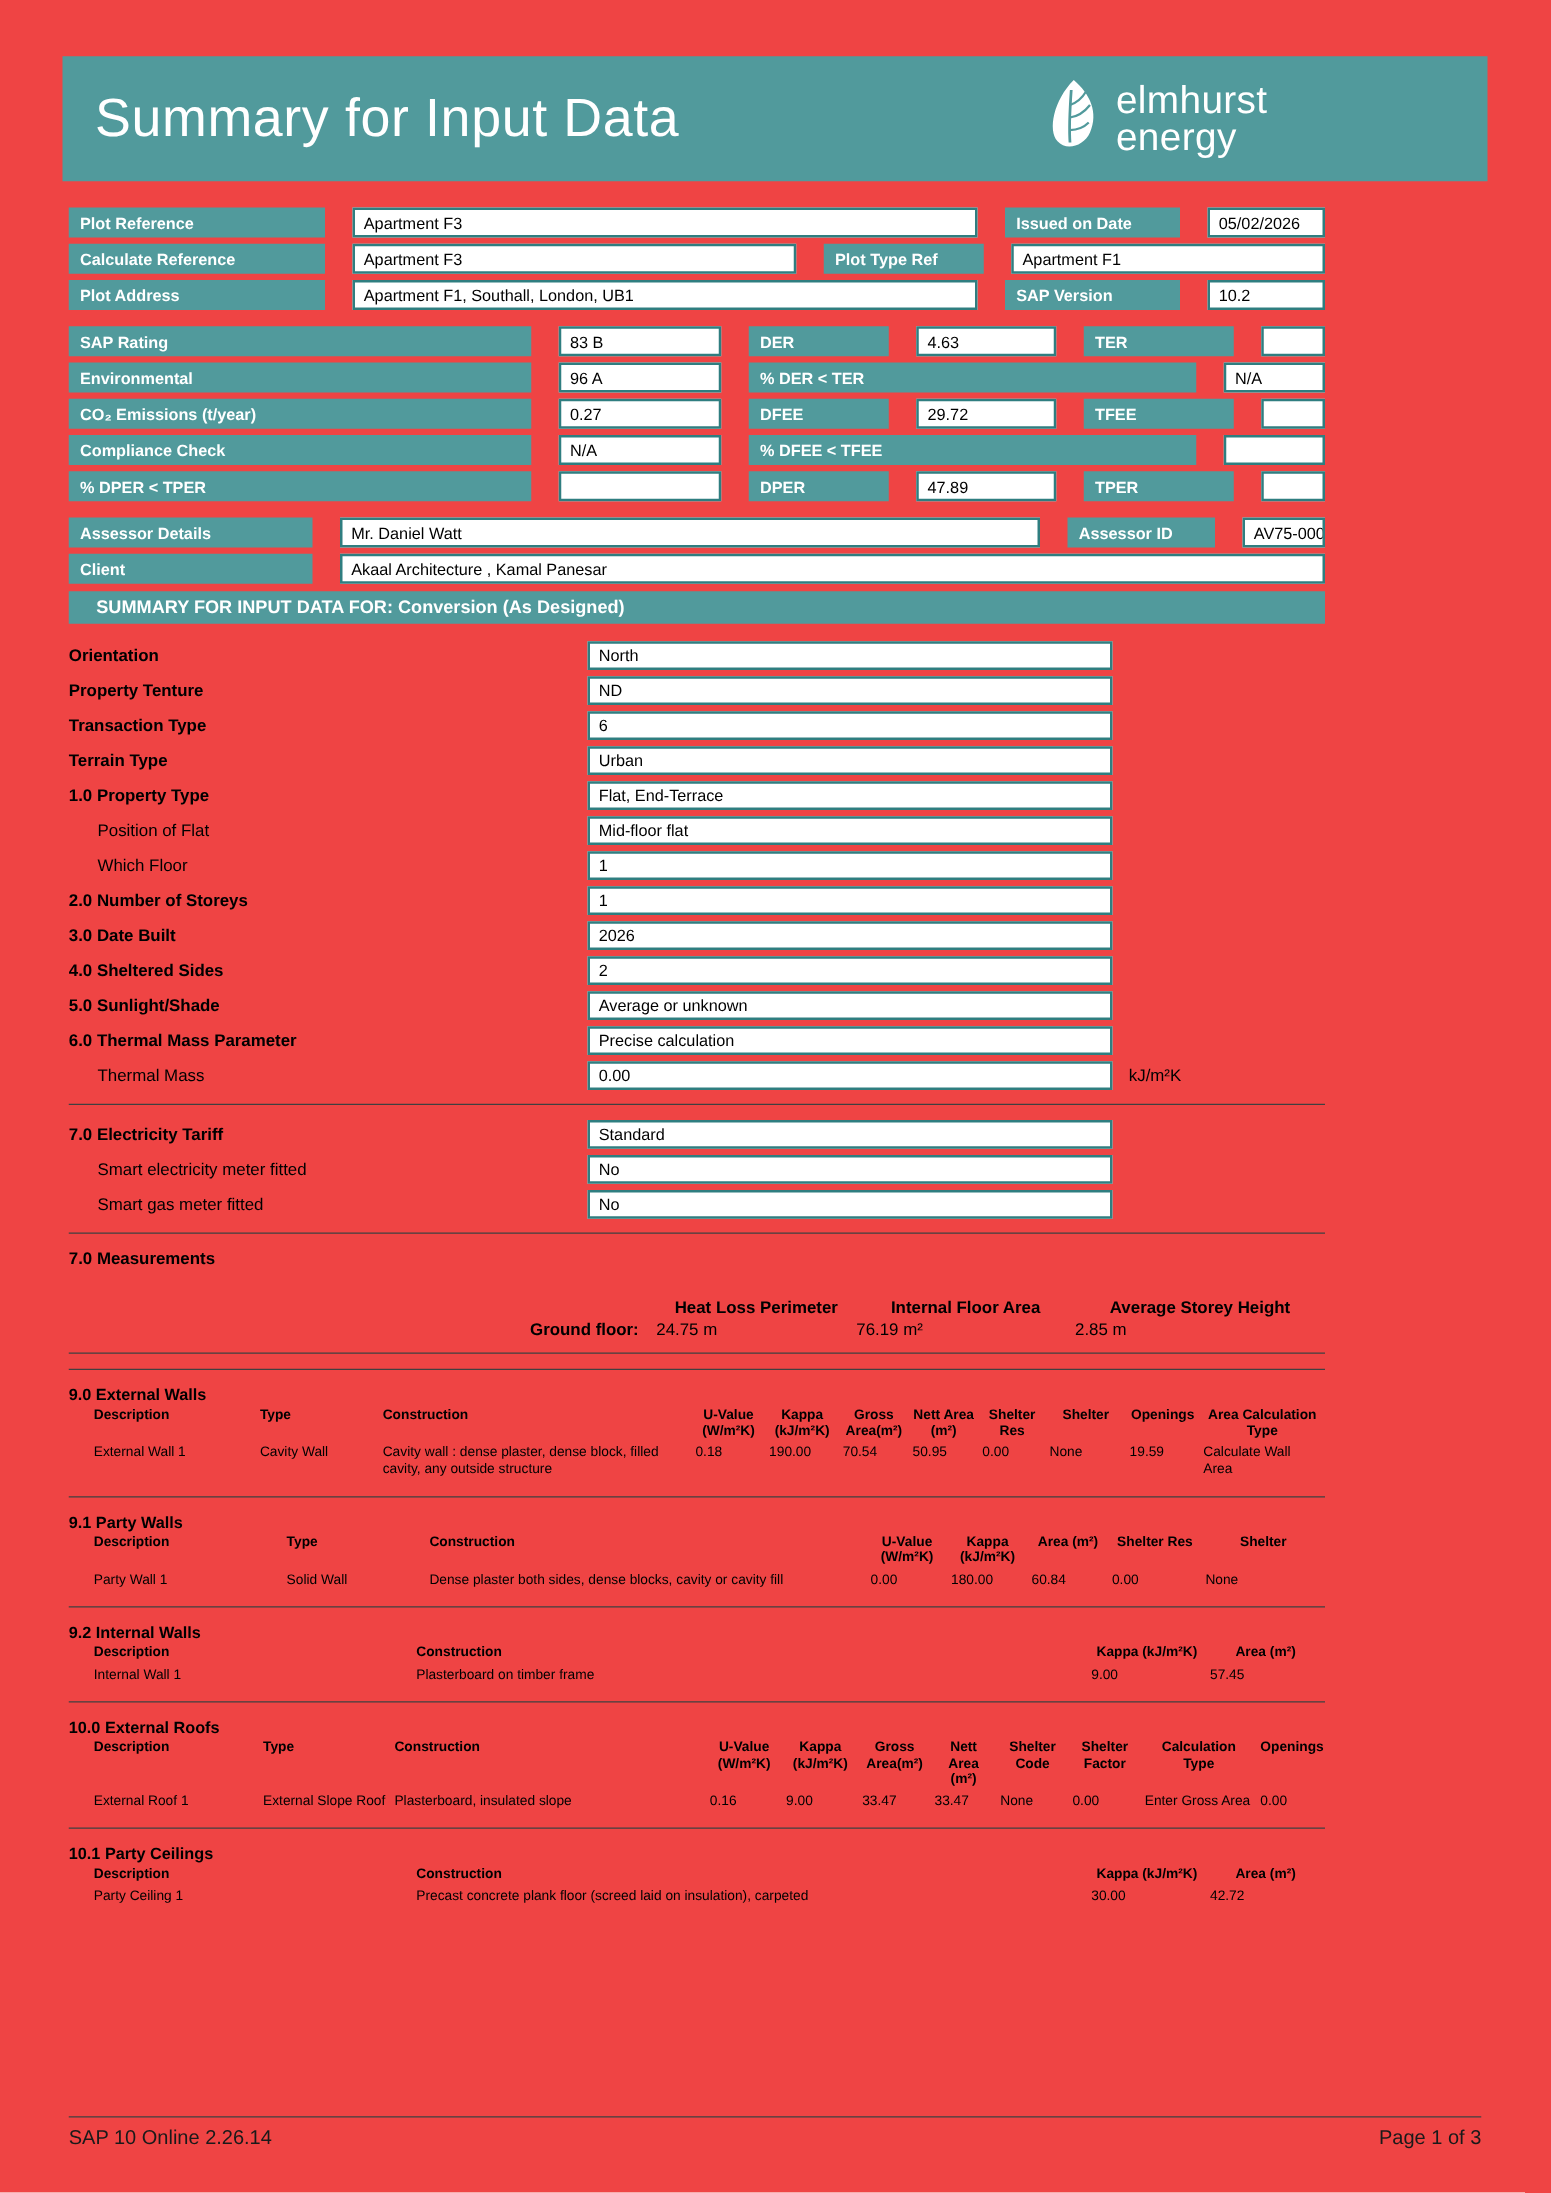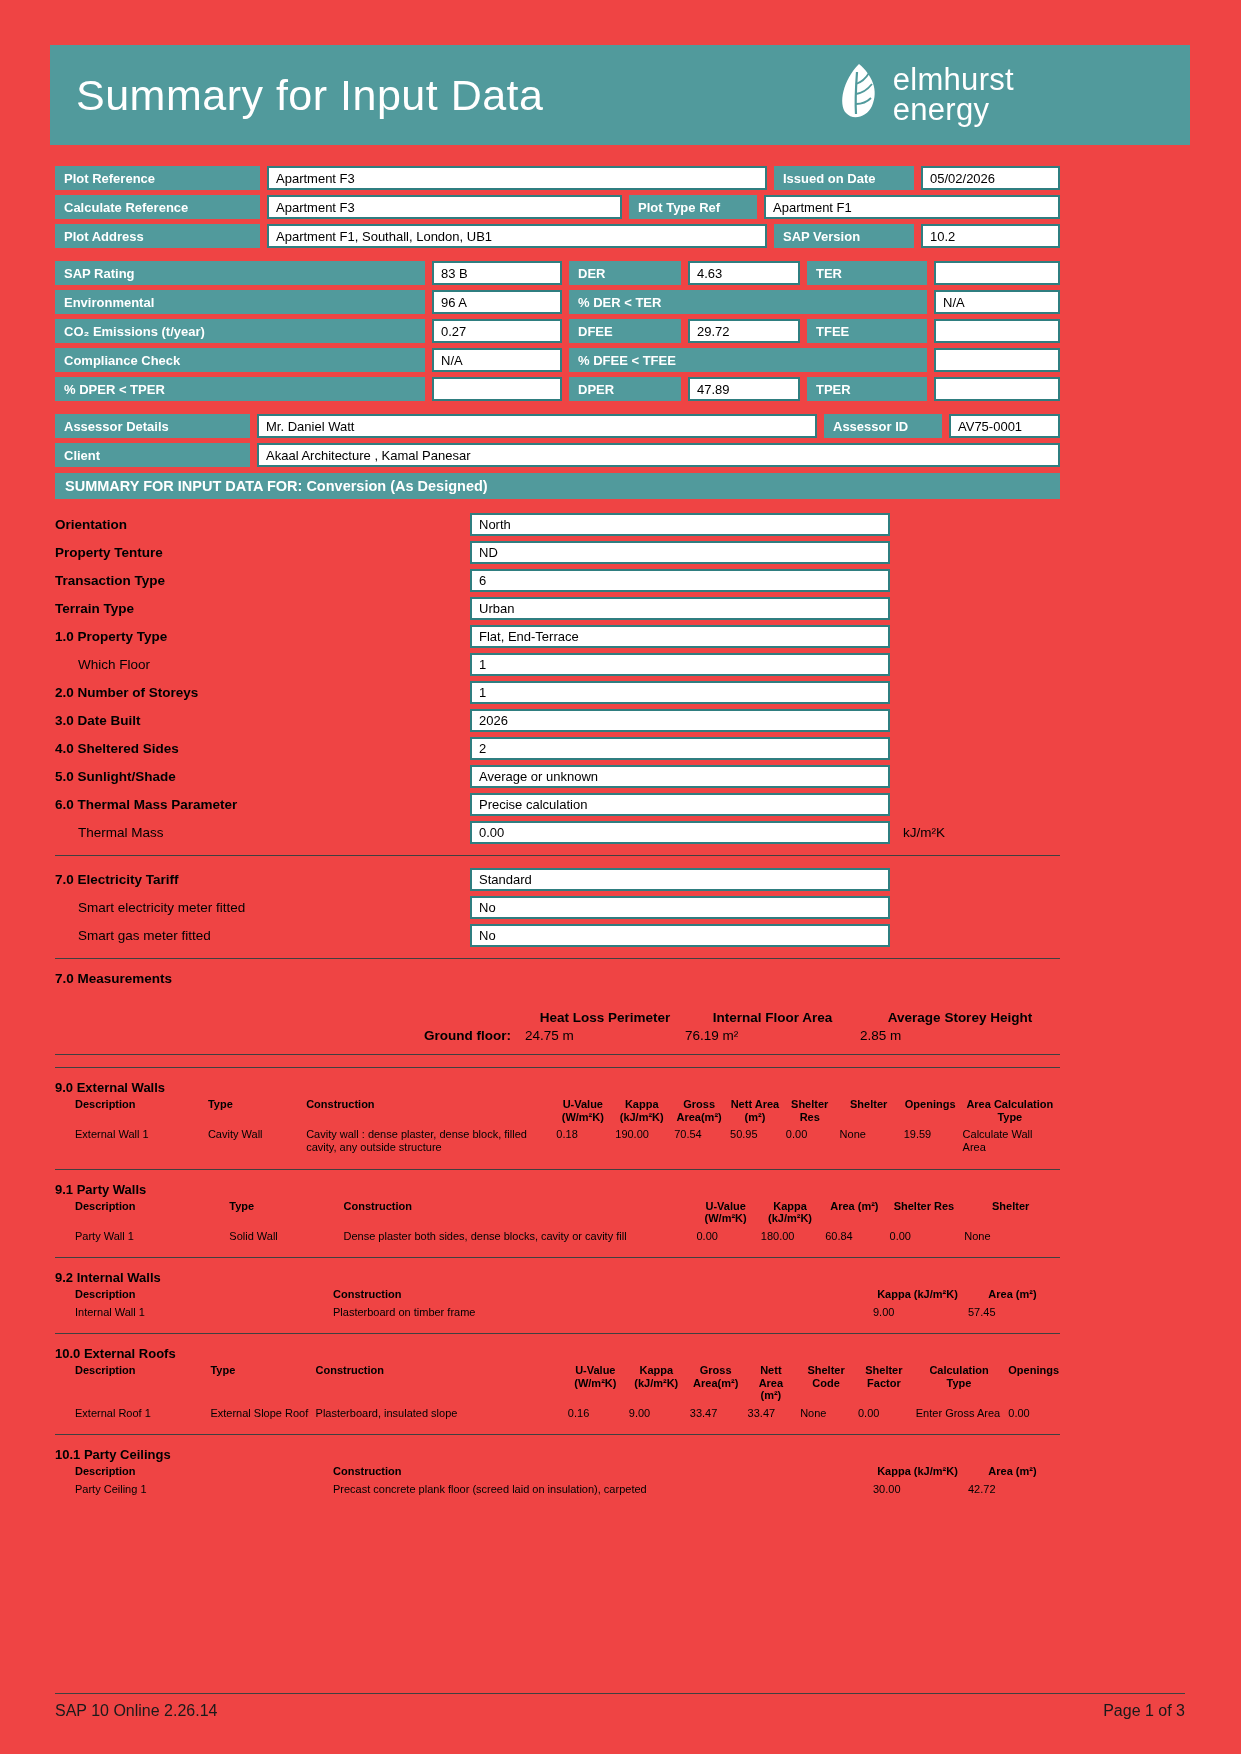--- a/index.html
+++ b/index.html
@@ -16,38 +16,38 @@
     background:var(--teal); display:flex; align-items:center; justify-content:space-between;
     padding:0 26px;
   }
   .banner .title { color:#fff; font-size:43px; font-weight:400; letter-spacing:0.5px; }
   .logo { display:flex; align-items:center; gap:12px; padding-right:150px; }
   .logo-text { color:#fff; font-size:31px; line-height:0.98; letter-spacing:0.3px; }
 
   
   .content { position:absolute; left:55px; top:166px; width:1005px; }
 
-  .frow { display:flex; gap:7px; margin-bottom:5px; height:24px; }
+  .frow { display:flex; gap:22px; margin-bottom:5px; height:24px; }
   .tlabel {
     background:var(--teal); color:#fff; font-weight:bold; font-size:13px;
     display:flex; align-items:center; padding:0 9px; flex:0 0 auto; white-space:nowrap;
   }
   .ibox {
     border:2px solid var(--teal-dark); background:#fff; font-size:13px;
     display:flex; align-items:center; padding:0 7px; flex:0 0 auto; white-space:nowrap; overflow:hidden;
   }
   .grow { flex:1 1 auto; }
   .w205{width:205px} .w500{width:500px} .w355{width:355px} .w140{width:140px} .w128{width:128px}
   .w195{width:195px} .w560{width:560px} .w118{width:118px}
   .rw1{width:370px} .rw2{width:130px} .rw3{width:112px} .rw4{width:112px} .rw5{width:120px} .rspan{width:358px}
   .gap { height:8px; }
 
   .section-bar {
     background:var(--teal); color:#fff; font-weight:bold; font-size:14.5px;
-    height:26px; display:flex; align-items:center; padding:0 10px; margin-top:6px; margin-bottom:14px;
+    height:26px; display:flex; align-items:center; padding:0 22px; margin-top:6px; margin-bottom:14px;
   }
 
   .form-row { display:flex; align-items:center; margin-bottom:5px; height:23px; }
   .flabel { width:415px; font-weight:bold; font-size:13.5px; }
   .flabel.ind { font-weight:normal; padding-left:23px; }
   .fbox {
     width:420px; height:23px; border:2px solid var(--teal-dark); background:#fff;
     font-size:13px; display:flex; align-items:center; padding:0 7px;
   }
   .funit { margin-left:13px; font-size:13.5px; }
@@ -181,20 +181,24 @@
       <div class="flabel">Transaction Type</div>
       <div class="fbox">6</div>
     </div>
     <div class="form-row">
       <div class="flabel">Terrain Type</div>
       <div class="fbox">Urban</div>
     </div>
     <div class="form-row">
       <div class="flabel">1.0 Property Type</div>
       <div class="fbox">Flat, End-Terrace</div>
+    </div>
+    <div class="form-row">
+      <div class="flabel ind">Position of Flat</div>
+      <div class="fbox">Mid-floor flat</div>
     </div>
     <div class="form-row">
       <div class="flabel ind">Which Floor</div>
       <div class="fbox">1</div>
     </div>
     <div class="form-row">
       <div class="flabel">2.0 Number of Storeys</div>
       <div class="fbox">1</div>
     </div>
     <div class="form-row">

